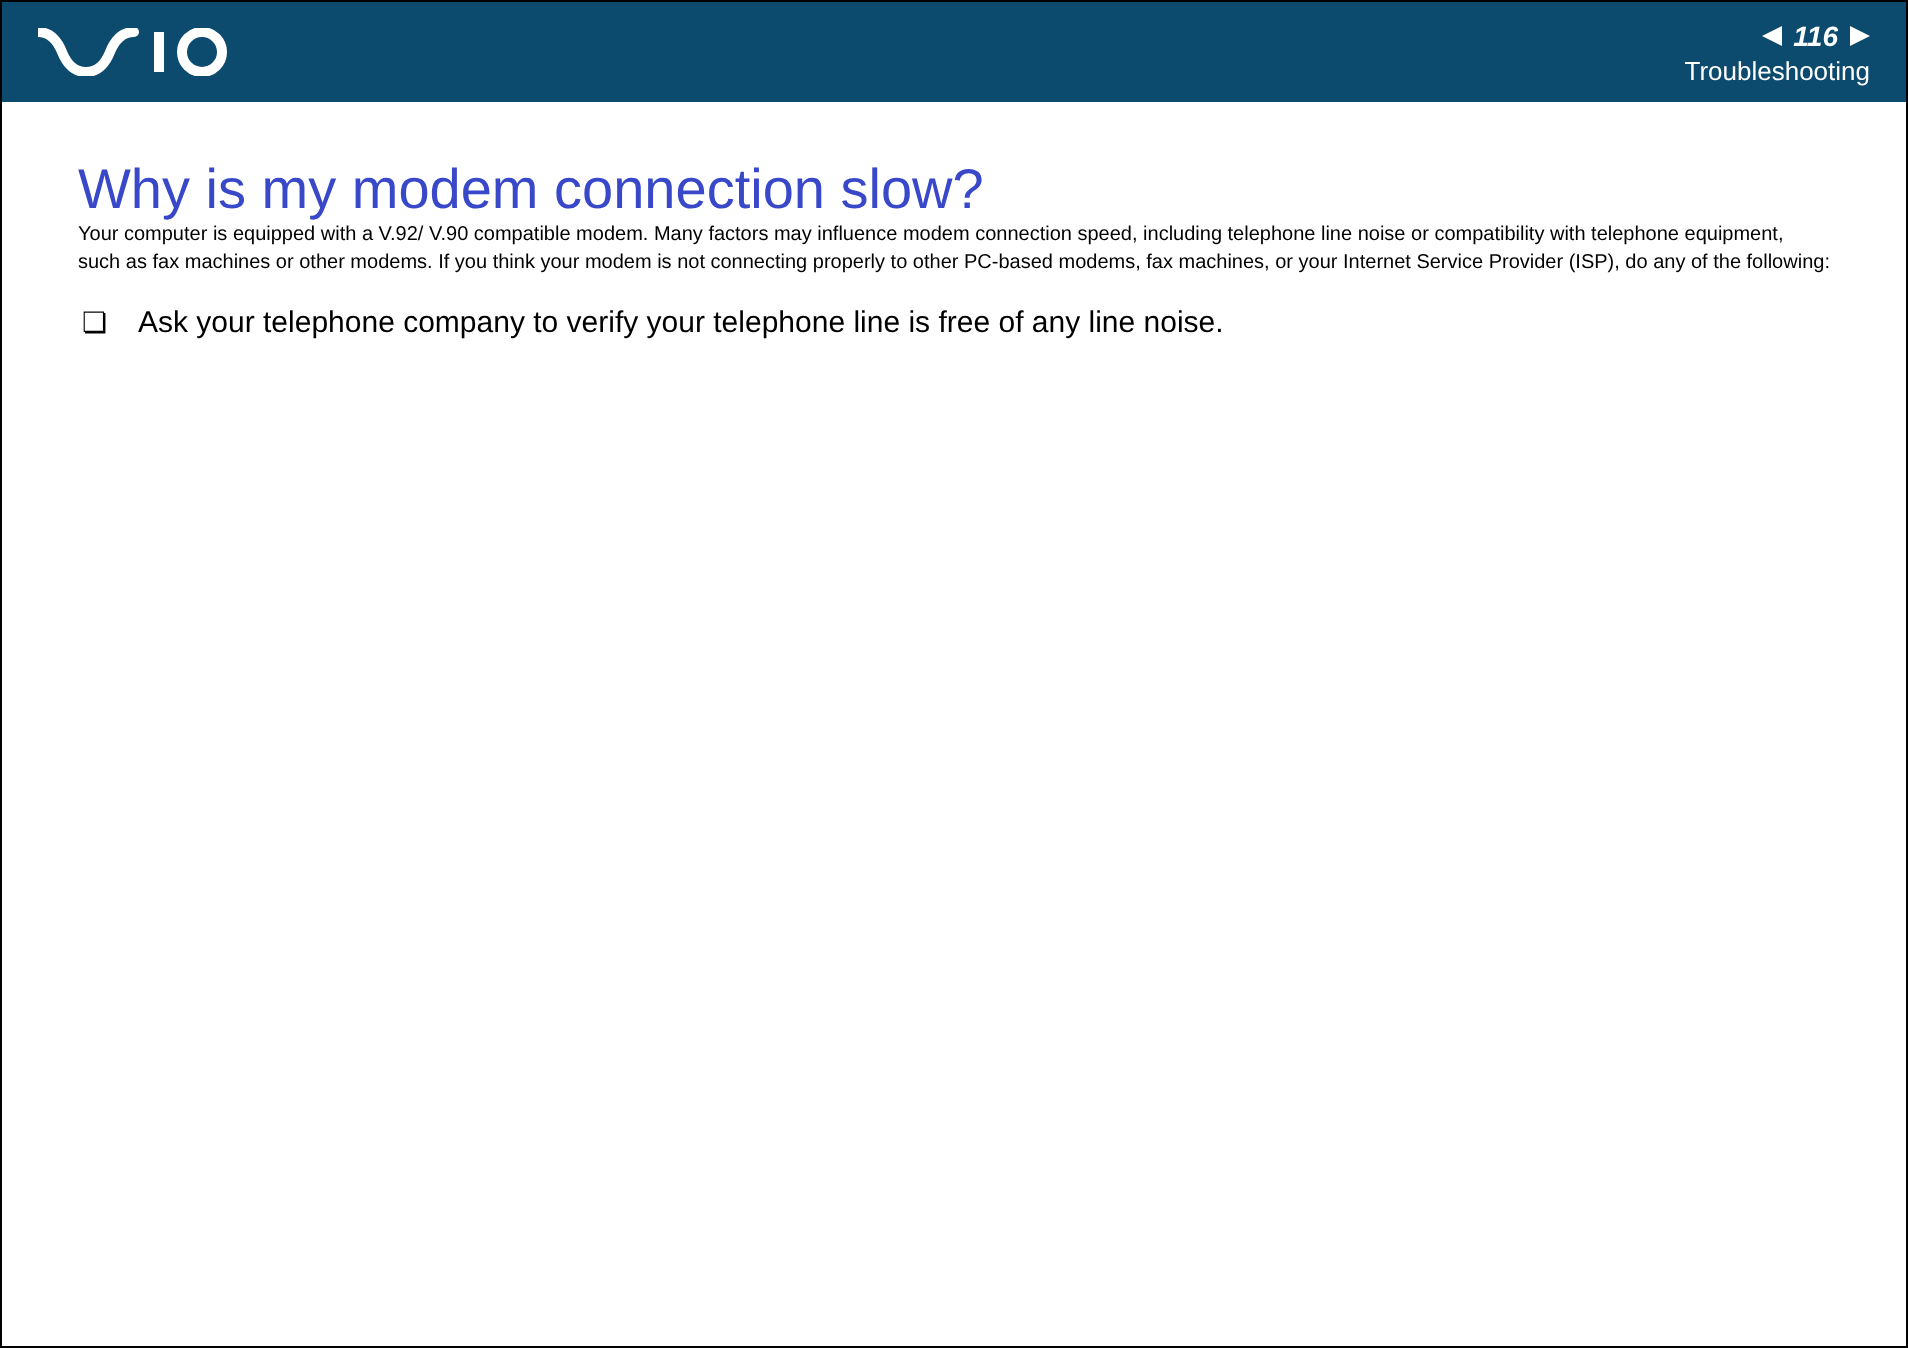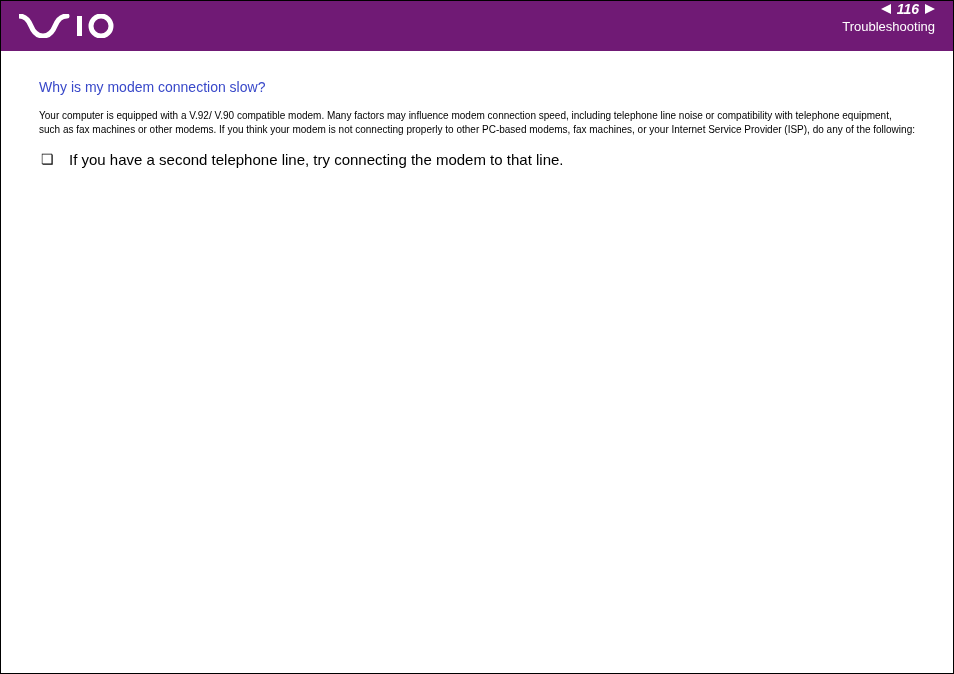--- a/index.html
+++ b/index.html
@@ -10,24 +10,25 @@
     font-family: Arial, Helvetica, sans-serif;
     overflow: hidden;
   }
   .page-border {
     border: 1px solid #000;
     width: 954px;
     height: 674px;
     position: relative;
   }
   .header {
-    background: #701a75;
+    background: #0c4a6e;
     height: 50px;
     display: flex;
     justify-content: space-between;
+    align-items: center;
     padding: 0 18px;
     color: #fff;
   }
   .logo {
     display: flex;
     align-items: center;
   }
   .logo svg { display: block; }
   .header-right {
     text-align: right;
@@ -52,23 +53,22 @@
   .section-name {
     font-size: 13px;
     font-weight: normal;
   }
   .content {
     padding: 28px 38px;
     color: #000;
   }
   .heading {
     color: #3848c9;
-    font-size: 14px;
+    font-size: 28px;
     font-weight: normal;
-    margin-bottom: 14px;
   }
   .intro {
     font-size: 10px;
     line-height: 1.35;
     margin-bottom: 14px;
   }
   .bullet-list {
     list-style: none;
     padding-left: 0;
   }
@@ -107,17 +107,17 @@
         <span class="arrow arrow-right"></span>
       </div>
       <div class="section-name">Troubleshooting</div>
     </div>
   </div>
 
   <div class="content">
     <h1 class="heading">Why is my modem connection slow?</h1>
     <p class="intro">Your computer is equipped with a V.92/ V.90 compatible modem. Many factors may influence modem connection speed, including telephone line noise or compatibility with telephone equipment, such as fax machines or other modems. If you think your modem is not connecting properly to other PC-based modems, fax machines, or your Internet Service Provider (ISP), do any of the following:</p>
     <ul class="bullet-list">
-      <li>If you have a second telephone line, try connecting the modem to that line.</li>
+      <li>Ask your telephone company to verify your telephone line is free of any line noise.</li>
     </ul>
   </div>
 
 </div>
 
 </body></html>

